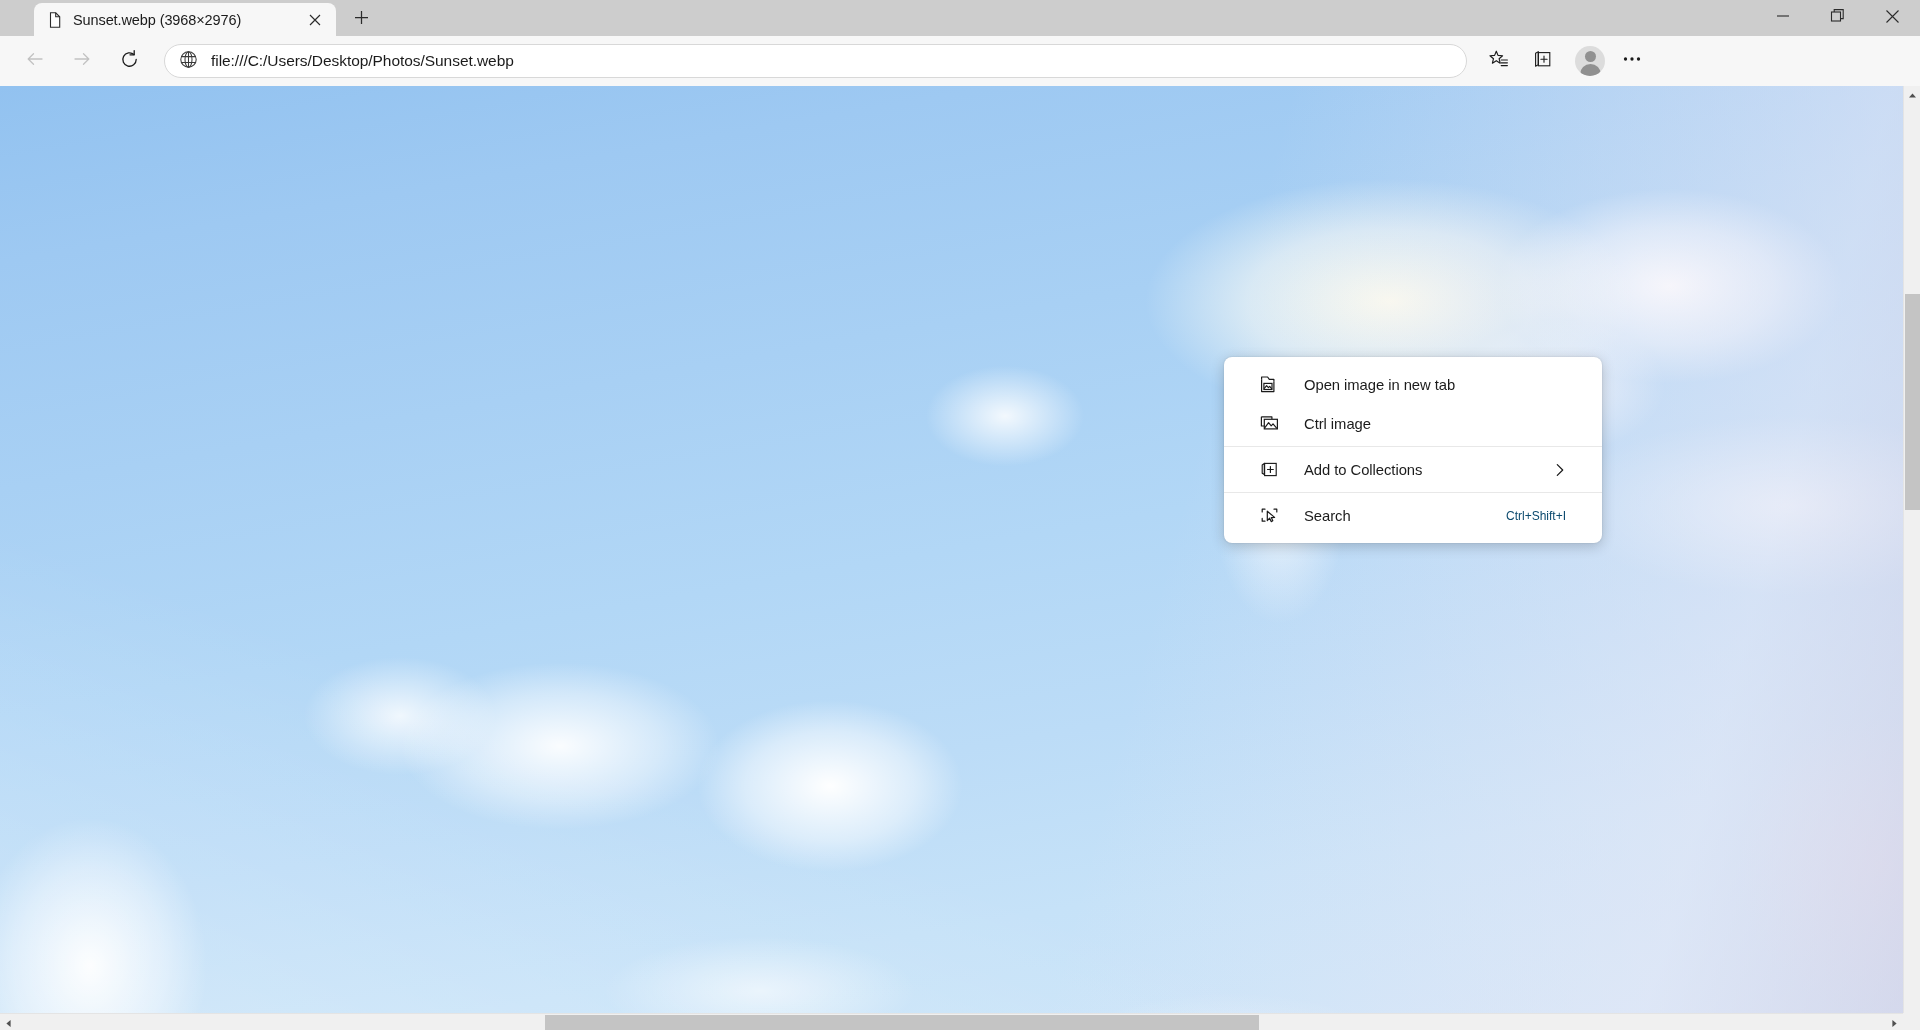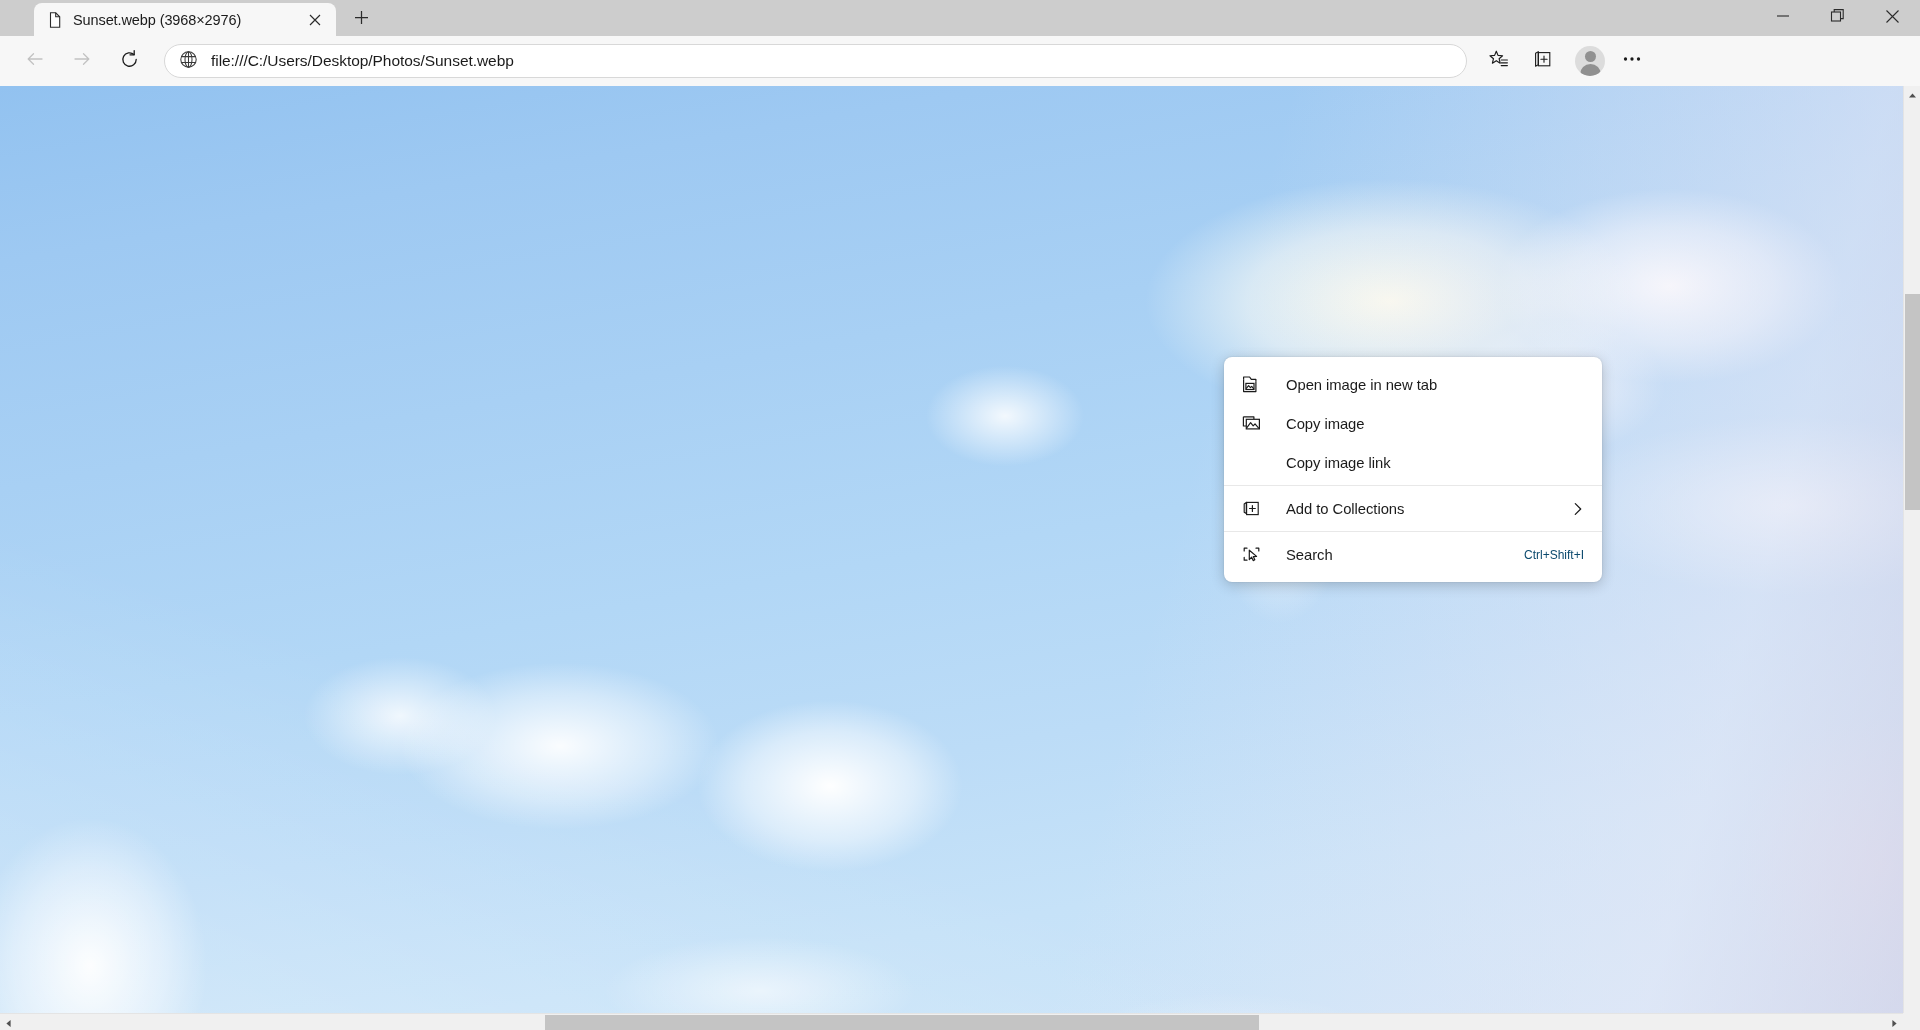--- a/index.html
+++ b/index.html
@@ -143,21 +143,21 @@
     left: 1224px; top: 357px;
     width: 378px;
     background: #ffffff;
     border-radius: 8px;
     box-shadow: 0 3px 14px rgba(0,0,0,0.20), 0 0 2px rgba(0,0,0,0.14);
     padding: 5px 0 5px 0;
     font-size: 14.8px;
     color: #1b1b1b;
     overflow: hidden;
   }
-  .ctxgroup { padding: 3px 0; }
+  .ctxgroup { padding: 3px 18px; }
   .ctxsep { height: 1px; background: #e8e8e8; margin: 0; }
   .ctxitem {
     height: 39px;
     display: flex; align-items: center;
     padding: 0 14px 0 18px;
     gap: 0;
     position: relative;
   }
   .ctxitem.hl { background: #ececec; }
   .ctxicon {
@@ -363,27 +363,23 @@
 
     <div class="ctxitem">
       <span class="ctxicon">
         <svg width="19" height="19" viewBox="0 0 19 19">
           <path d="M1.4 2.8 H11.9 V5.0" fill="none" stroke="#1b1b1b" stroke-width="1.2" stroke-linejoin="round"></path>
           <path d="M1.4 2.8 V12.0 H4.0" fill="none" stroke="#1b1b1b" stroke-width="1.2" stroke-linejoin="round"></path>
           <rect x="4.3" y="5.3" width="13.1" height="9.6" fill="none" stroke="#1b1b1b" stroke-width="1.2"></rect>
           <path d="M4.7 13.9 L8.6 8.6 L11.2 11.8 L13.0 9.8 L16.9 14.4" fill="none" stroke="#1b1b1b" stroke-width="1.15" stroke-linejoin="round"></path>
         </svg>
       </span>
-      <span class="ctxlabel">Copy image</span>
-    </div>
-
-    <div class="ctxitem">
-      <span class="ctxicon"></span>
-      <span class="ctxlabel">Copy image link</span>
-    </div>
+      <span class="ctxlabel">Ctrl image</span>
+    </div>
+
 
   </div>
 
   <div class="ctxsep"></div>
 
   <div class="ctxgroup">
     <div class="ctxitem">
       <span class="ctxicon">
         <svg width="19" height="19" viewBox="0 0 19 19">
           <path d="M2.2 5.0 L4.3 3.4 V14.6 L2.2 13.2 Z" fill="none" stroke="#1b1b1b" stroke-width="1.15" stroke-linejoin="round"></path>

